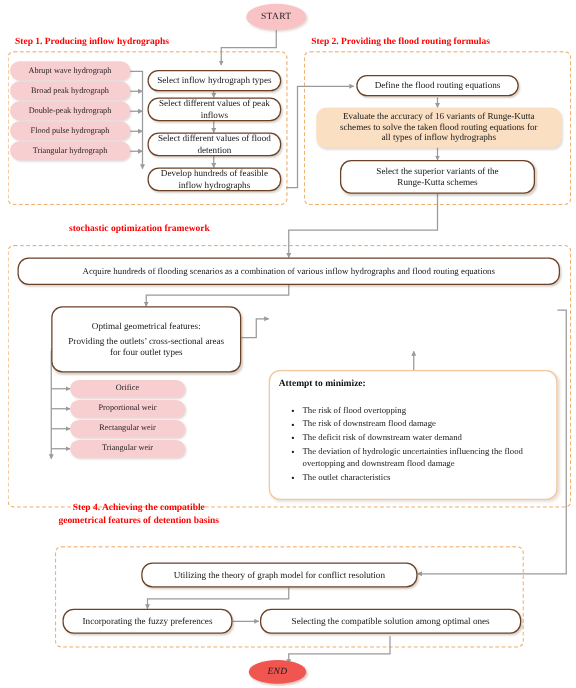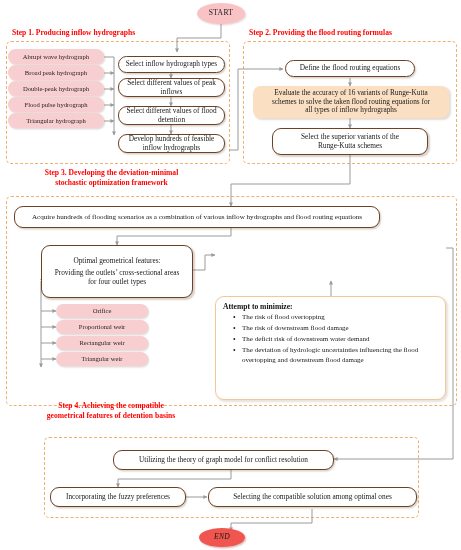--- a/index.html
+++ b/index.html
@@ -40,21 +40,21 @@
 
   
   .frame{position:absolute;box-sizing:border-box;
          border:1px dashed #f0b070;border-radius:5px;background:transparent;}
 
   
   .mini{position:absolute;box-sizing:border-box;background:#ffffff;
         border:1px solid #f2c79a;border-radius:9px;
         box-shadow:1.4px 1.6px 2px rgba(170,140,110,.25);
         padding:5px 7px 4px 7px;}
-  .mini-title{font-weight:bold;font-size:7.6px;margin-bottom:1px;color:#111;}
+  .mini-title{font-weight:bold;font-size:7.6px;margin-bottom:12px;color:#111;}
   .mini ul{margin:0;padding:0 0 0 10px;list-style:none;}
   .mini li{font-size:7.0px;line-height:1.55;position:relative;padding-left:9px;
            color:#181818;}
   .mini li:before{content:"\2022";position:absolute;left:0;top:0;font-size:7.5px;}
 
   .two-line{flex-direction:column;}
   .two-line span{display:block;}
   .gap{height:4px;}
 </style>
 </head>
@@ -127,21 +127,21 @@
 
   <div class="step-caption" style="left:12px;top:28px;width:220px;text-align:left;">
     <span>Step 1. Producing inflow hydrographs</span>
   </div>
 
   <div class="step-caption" style="left:249px;top:28px;width:212px;text-align:left;">
     <span>Step 2. Providing the flood routing formulas</span>
   </div>
 
   <div class="step-caption" style="left:14px;top:168px;width:195px;">
-    <span>Step 3. Developing the deviation-minimal</span><br>
+    <br>
     <span>stochastic optimization framework</span>
   </div>
 
   <div class="step-caption" style="left:12px;top:401px;width:198px;">
     <span>Step 4. Achieving the compatible</span><br>
     <span>geometrical features of detention basins</span>
   </div>
 
   <div class="node pill" style="left:8px;top:49px;width:96px;height:15px;">
     <span>Abrupt wave hydrograph</span>
@@ -186,21 +186,21 @@
     <span>Evaluate the accuracy of 16 variants of Runge-Kutta</span>
     <span>schemes to solve the taken flood routing equations for</span>
     <span>all types of inflow hydrographs</span>
   </div>
 
   <div class="node proc two-line" style="left:272px;top:128px;width:156px;height:27px;">
     <span>Select the superior variants of the</span>
     <span>Runge-Kutta schemes</span>
   </div>
 
-  <div class="node proc" style="left:14px;top:206px;width:366px;height:22px;font-size:7.1px;">
+  <div class="node proc" style="left:14px;top:206px;width:434px;height:22px;font-size:7.1px;">
     <span>Acquire hundreds of flooding scenarios as a combination of various inflow hydrographs and flood routing equations</span>
   </div>
 
   <div class="node proc two-line" style="left:41px;top:245px;width:152px;height:53px;">
     <span>Optimal geometrical features:</span>
     <span class="gap"></span>
     <span>Providing the outlets’ cross-sectional areas</span>
     <span>for four outlet types</span>
   </div>
 
@@ -218,20 +218,21 @@
     <span>Triangular weir</span>
   </div>
 
   <div class="mini" style="left:215px;top:296px;width:231px;height:104px;">
     <div class="mini-title">Attempt to minimize:</div>
     <ul>
       <li>The risk of flood overtopping</li>
       <li>The risk of downstream flood damage</li>
       <li>The deficit risk of downstream water demand</li>
       <li>The deviation of hydrologic uncertainties influencing the flood overtopping and downstream flood damage</li>
+      <li>The outlet characteristics</li>
     </ul>
   </div>
 
   <div class="node proc" style="left:113px;top:450px;width:221px;height:20px;">
     <span>Utilizing the theory of graph model for conflict resolution</span>
   </div>
 
   <div class="node proc" style="left:50px;top:487px;width:136px;height:20px;">
     <span>Incorporating the fuzzy preferences</span>
   </div>

